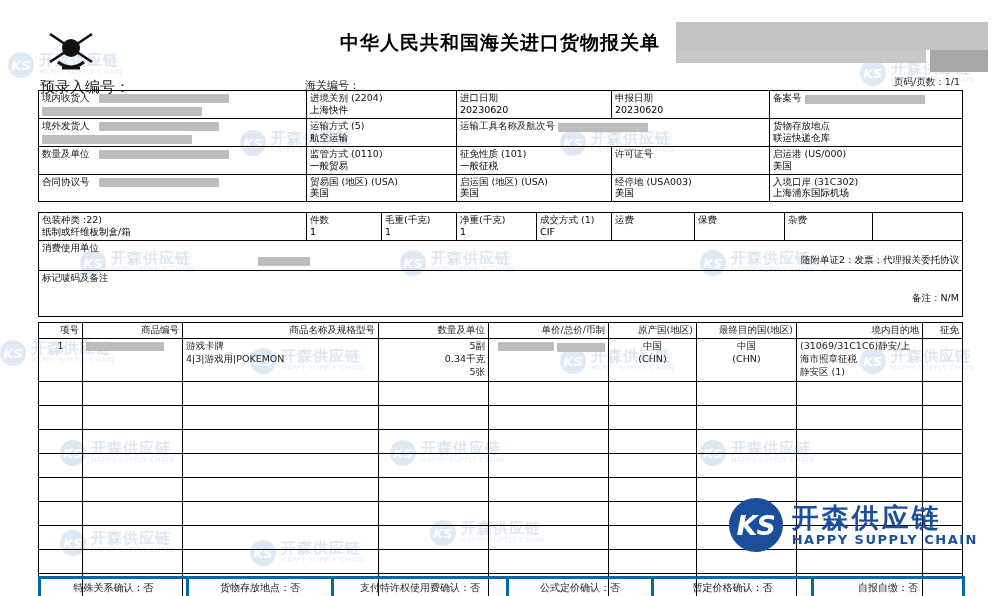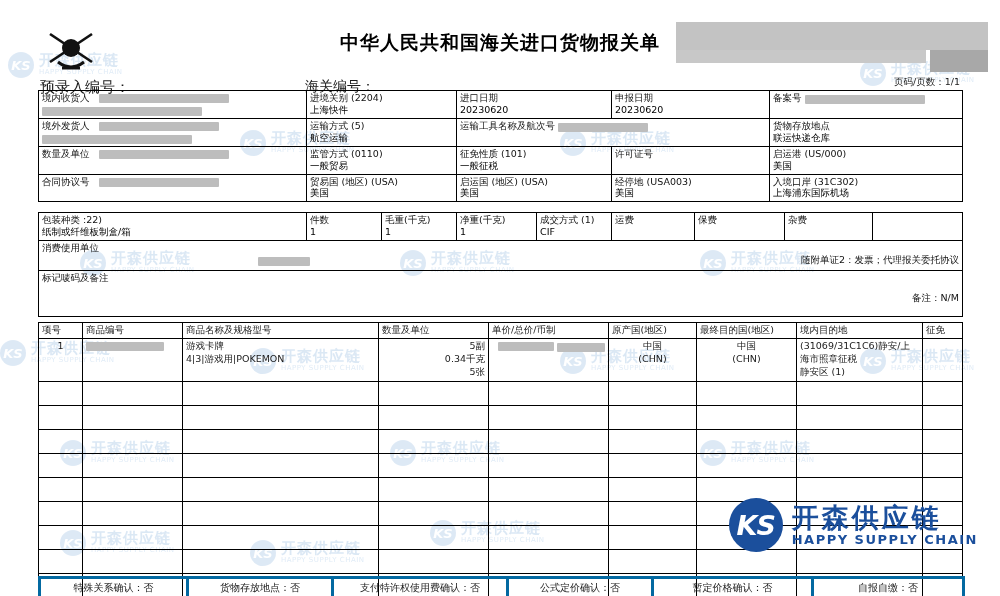--- a/index.html
+++ b/index.html
@@ -29,21 +29,21 @@
   .tbl td{border:1px solid #000;vertical-align:top;padding:1px 3px 2px 3px;height:12px;font-size:9.5px;line-height:1.25;}
   .lbl{color:#111;text-align:right;}
   .val{color:#000;}
   .sub{display:block;}
   .pagecode{position:absolute;right:40px;top:76px;font-size:9.5px;}
   .rd{display:inline-block;background:#bdbdbd;height:9px;vertical-align:middle;border-radius:1px;}
 
   
   .goods{position:absolute;left:38px;top:322px;width:924px;border-collapse:collapse;table-layout:fixed;}
   .goods td,.goods th{border:1px solid #000;font-size:9.5px;padding:1px 3px;vertical-align:top;font-weight:normal;}
-  .goods .hdr td{text-align:left;height:13px;}
+  .goods .hdr td{text-align:right;height:13px;}
   .goods .blank td{height:21px;}
   .center{text-align:center;}
   .right{text-align:right;}
 
   
   .foot{position:absolute;left:38px;top:576px;width:924px;border-collapse:collapse;table-layout:fixed;}
   .foot td{border:3px solid #0369a1;font-size:10px;padding:1px 4px;height:16px;margin-top:12px;}
 
   
   .brand{position:absolute;right:22px;bottom:44px;display:flex;align-items:center;gap:9px;}
@@ -186,21 +186,21 @@
       <line x1="20" y1="40" x2="38" y2="40" stroke-width="3"></line>
     </g>
   </svg>
 
   <div class="title">中华人民共和国海关进口货物报关单</div>
   <div class="redact-hdr"></div>
   <div class="redact-hdr2"></div>
   <div class="redact-hdr3"></div>
 
   <div style="position:absolute;left:40px;top:78px;font-size:15px;">预录入编号：</div>
-  <div style="position:absolute;left:305px;top:78px;font-size:14px;">海关编号：</div>
+  <div style="position:absolute;left:305px;top:78px;font-size:11px;">海关编号：</div>
   <div class="pagecode">页码/页数：1/1</div>
 
   <table class="tbl">
     <colgroup>
       <col style="width:268px">
       <col style="width:150px">
       <col style="width:155px">
       <col style="width:158px">
       <col style="width:193px">
     </colgroup>

